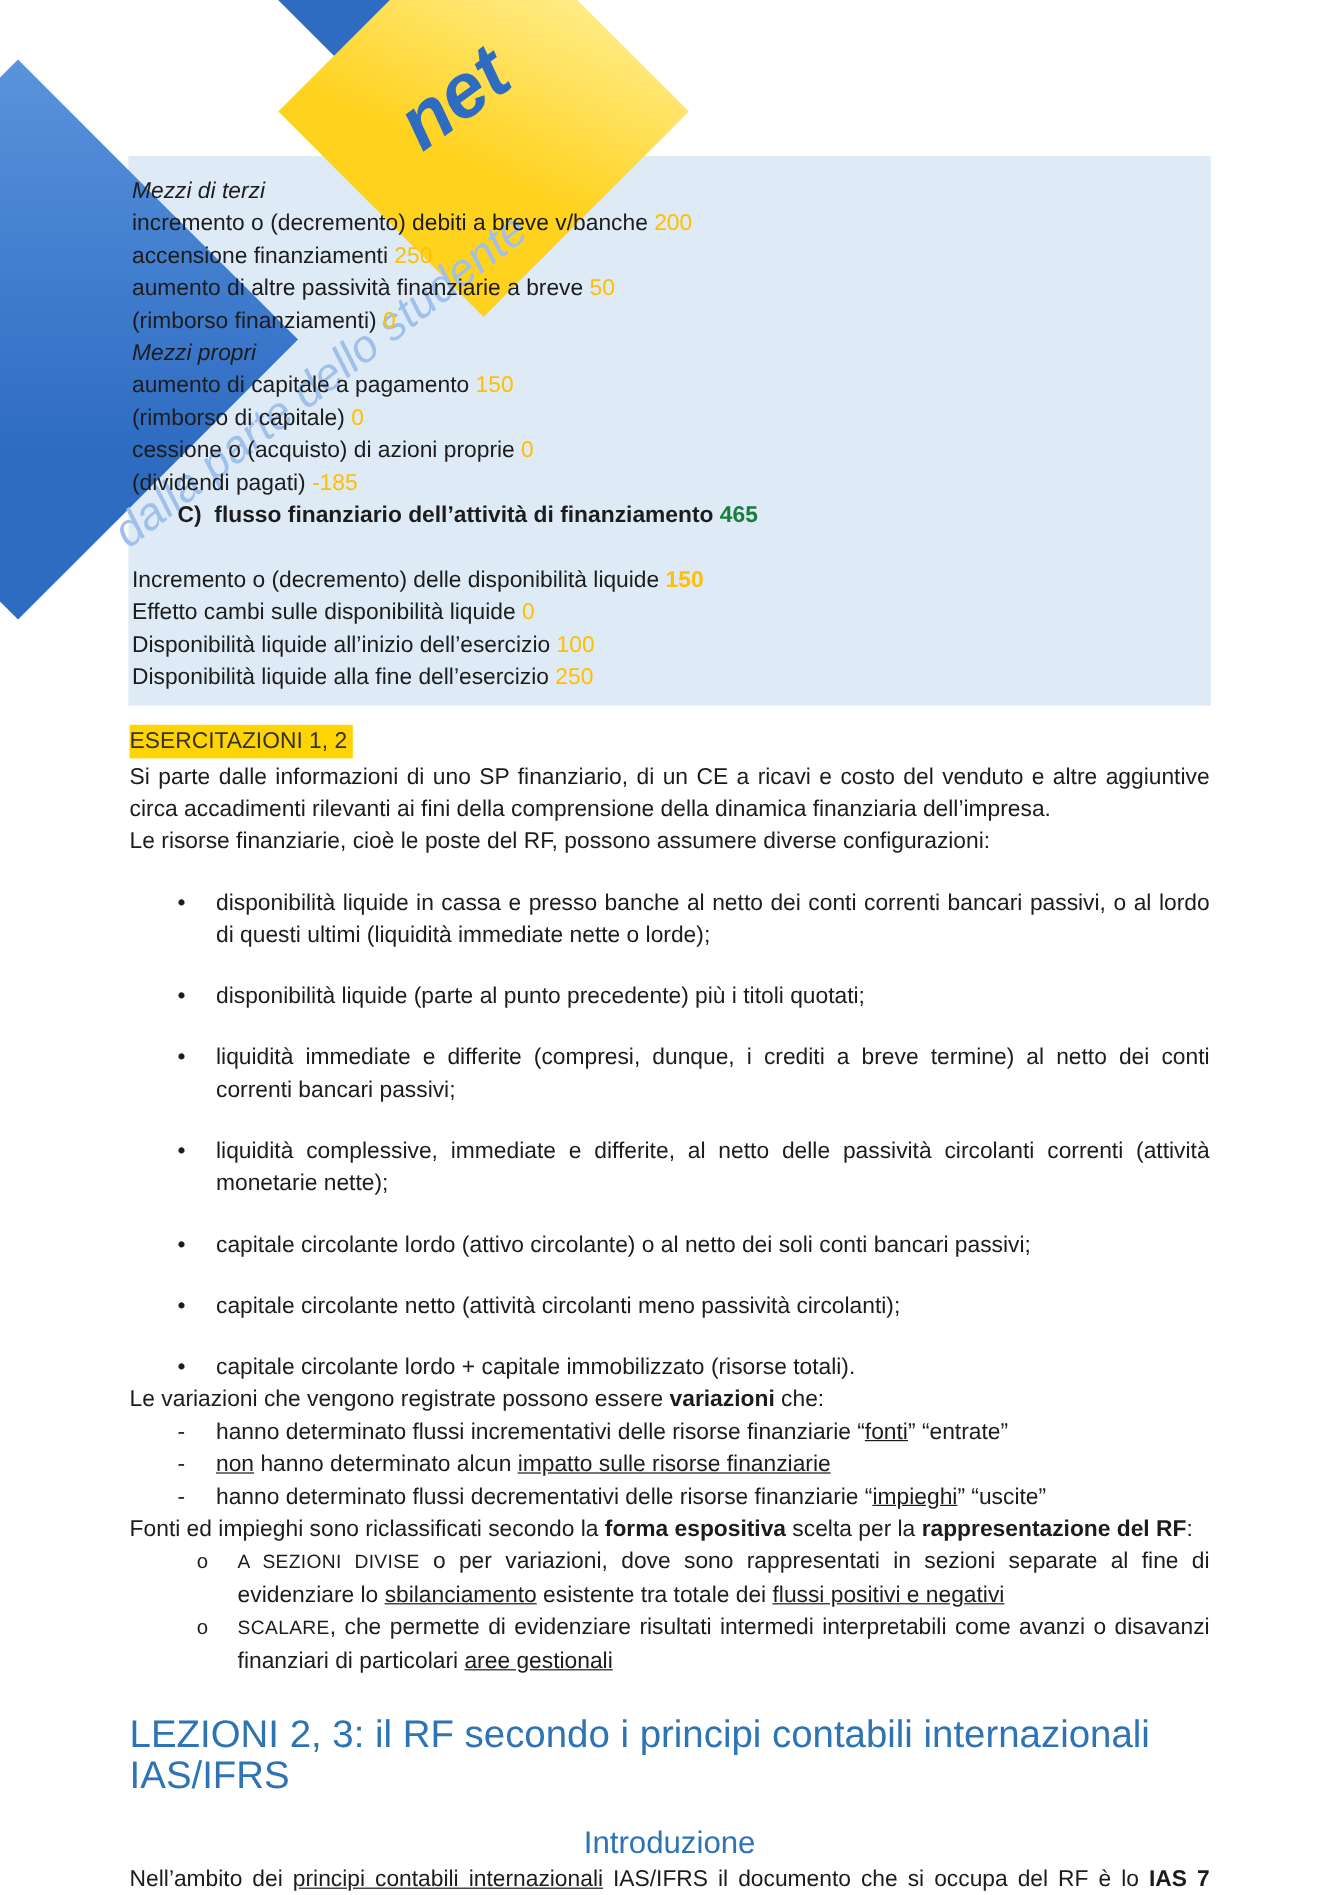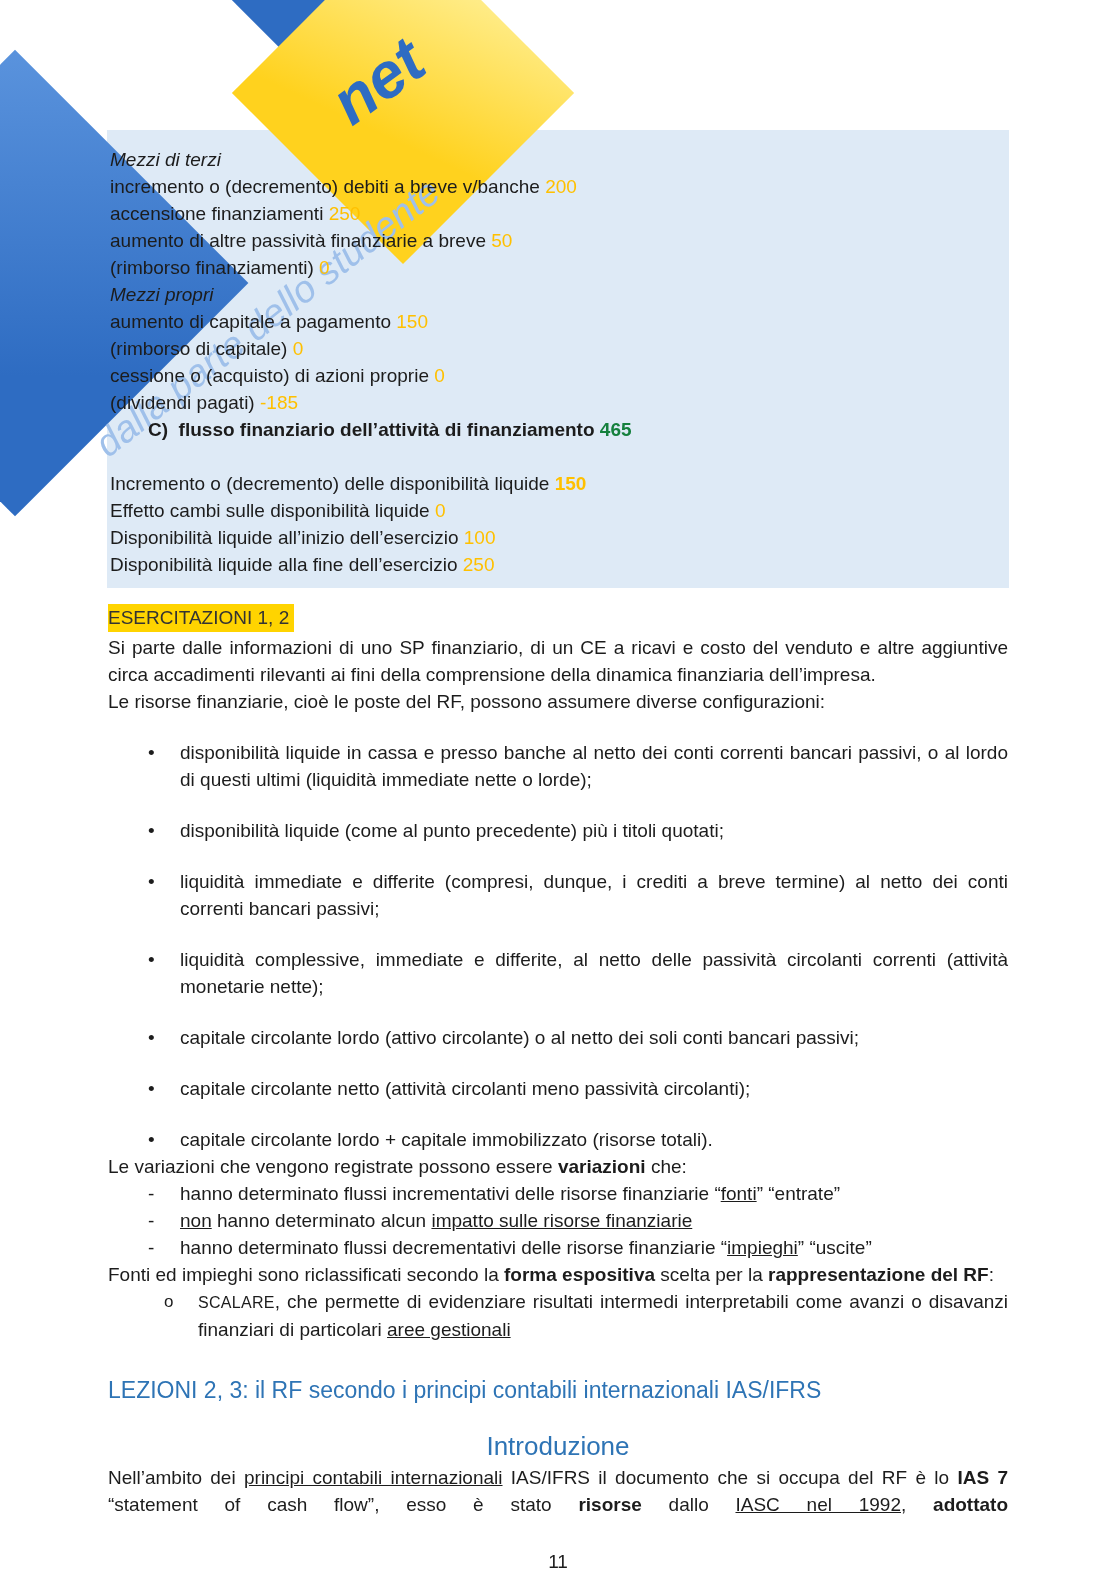--- a/index.html
+++ b/index.html
@@ -82,21 +82,21 @@
   .mt-gap { margin-top: 24px; }
 
   .dash-item { position: relative; padding-left: 72px; text-align: justify; }
   .dash-item::before { content: "-"; position: absolute; left: 40px; }
 
   .o-item { position: relative; padding-left: 90px; text-align: justify; }
   .o-item::before { content: "o"; position: absolute; left: 56px; font-size: 17px; }
 
   h1.lez-heading {
     margin: 30px 0 0 0;
-    font-size: 23px; line-height: 34px; font-weight: 400;
+    font-size: 32px; line-height: 34px; font-weight: 400;
     color: var(--heading, #2E74B5);
   }
   h2.lez-sub {
     margin: 26px 0 4px 0;
     font-size: 26px; line-height: 27px; font-weight: 400;
     text-align: center;
     color: var(--heading, #2E74B5);
   }
 
   .page-number { margin-top: 30px; text-align: center; }
@@ -136,35 +136,36 @@
   </section>
 
   <div class="label-wrap">
     <span class="highlight-label">ESERCITAZIONI 1, 2</span>
   </div>
 
   <p class="para just"><span>Si parte dalle informazioni di uno SP finanziario, di un CE a ricavi e costo del venduto e altre aggiuntive circa accadimenti rilevanti ai fini della comprensione della dinamica finanziaria dell’impresa.</span></p>
   <p class="para"><span>Le risorse finanziarie, cioè le poste del RF, possono assumere diverse configurazioni:</span></p>
 
   <div class="ul-item">disponibilità liquide in cassa e presso banche al netto dei conti correnti bancari passivi, o al lordo di questi ultimi (liquidità immediate nette o lorde);</div>
-  <div class="ul-item">disponibilità liquide (come al punto precedente) più i titoli quotati;</div>
+  <div class="ul-item">disponibilità liquide (parte al punto precedente) più i titoli quotati;</div>
   <div class="ul-item">liquidità immediate e differite (compresi, dunque, i crediti a breve termine) al netto dei conti correnti bancari passivi;</div>
   <div class="ul-item">liquidità complessive, immediate e differite, al netto delle passività circolanti correnti (attività monetarie nette);</div>
   <div class="ul-item">capitale circolante lordo (attivo circolante) o al netto dei soli conti bancari passivi;</div>
   <div class="ul-item">capitale circolante netto (attività circolanti meno passività circolanti);</div>
   <div class="ul-item">capitale circolante lordo + capitale immobilizzato (risorse totali).</div>
 
   <p class="para mt-gap"><span>Le variazioni che vengono registrate possono essere </span><span class="b">variazioni</span><span> che:</span></p>
 
   <div class="dash-item"><span>hanno determinato flussi incrementativi delle risorse finanziarie “</span><span class="u">fonti</span><span>” “entrate”</span></div>
   <div class="dash-item"><span class="u">non</span><span> hanno determinato alcun </span><span class="u">impatto sulle risorse finanziarie</span></div>
   <div class="dash-item"><span>hanno determinato flussi decrementativi delle risorse finanziarie “</span><span class="u">impieghi</span><span>” “uscite”</span></div>
 
   <p class="para just"><span>Fonti ed impieghi sono riclassificati secondo la </span><span class="b">forma espositiva</span><span> scelta per la </span><span class="b">rappresentazione del RF</span><span>:</span></p>
 
+  <div class="o-item"><span class="sc">A SEZIONI DIVISE</span><span> o per variazioni, dove sono rappresentati in sezioni separate al fine di evidenziare lo </span><span class="u">sbilanciamento</span><span> esistente tra totale dei </span><span class="u">flussi positivi e negativi</span></div>
   <div class="o-item"><span class="sc">SCALARE</span><span>, che permette di evidenziare risultati intermedi interpretabili come avanzi o disavanzi finanziari di particolari </span><span class="u">aree gestionali</span></div>
 
   <h1 class="lez-heading">LEZIONI 2, 3: il RF secondo i principi contabili internazionali IAS/IFRS</h1>
   <h2 class="lez-sub">Introduzione</h2>
 
   <p class="para just-all"><span>Nell’ambito dei </span><span class="u">principi contabili internazionali</span><span> IAS/IFRS il documento che si occupa del RF è lo </span><span class="b">IAS 7</span><span> “statement of cash flow”, esso è stato </span><span class="b">risorse</span><span> dallo </span><span class="u">IASC nel 1992</span><span>, </span><span class="b">adottato</span></p>
 
   <div class="page-number">11</div>
 
 </main>

